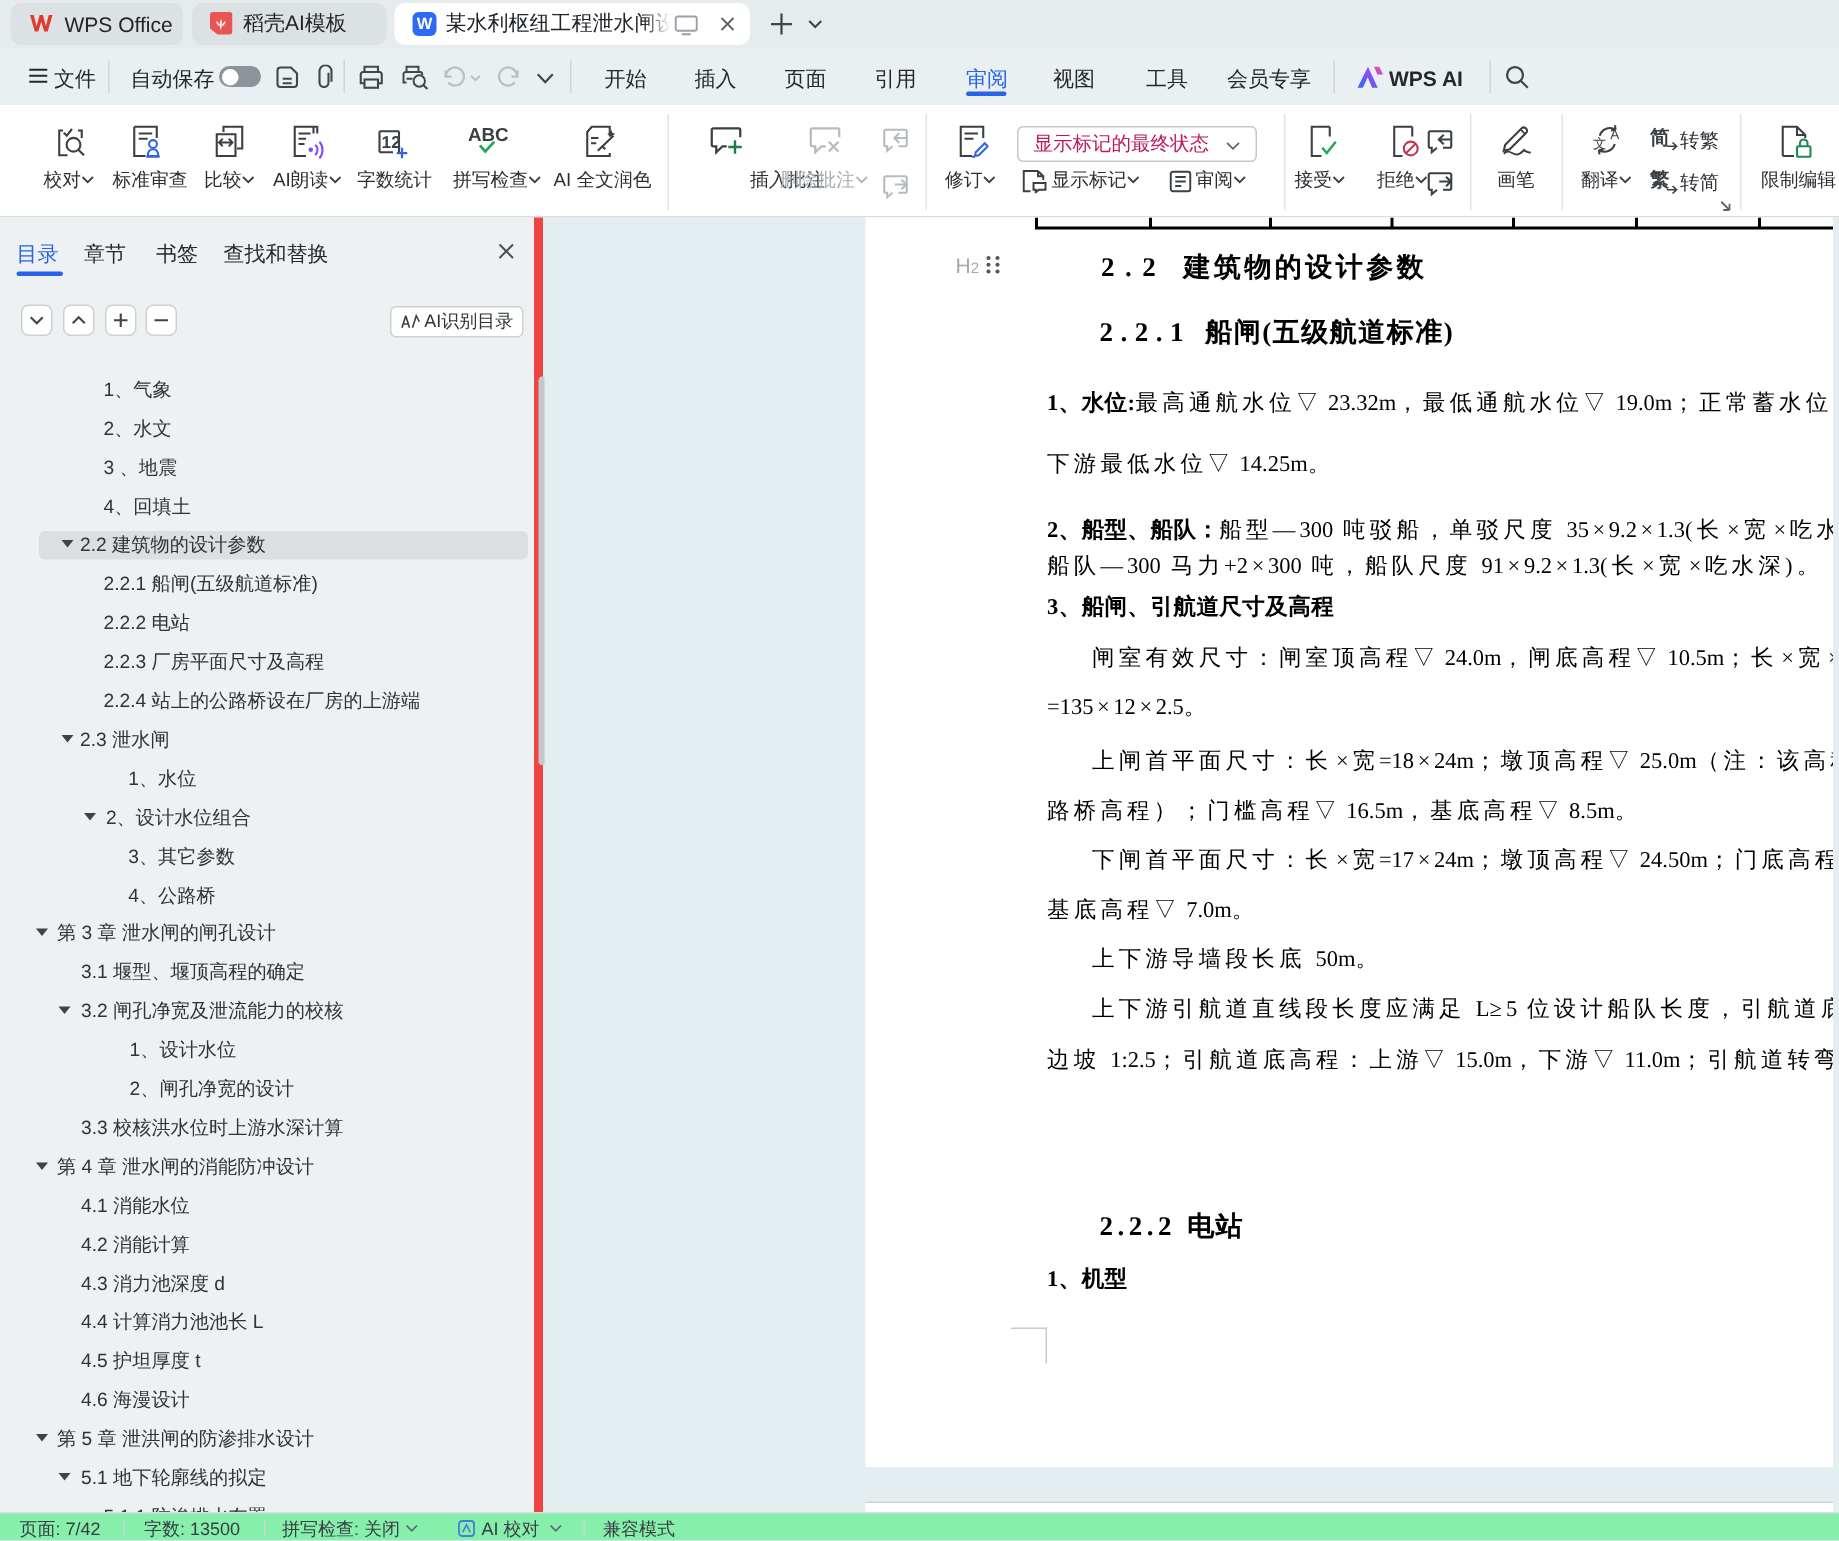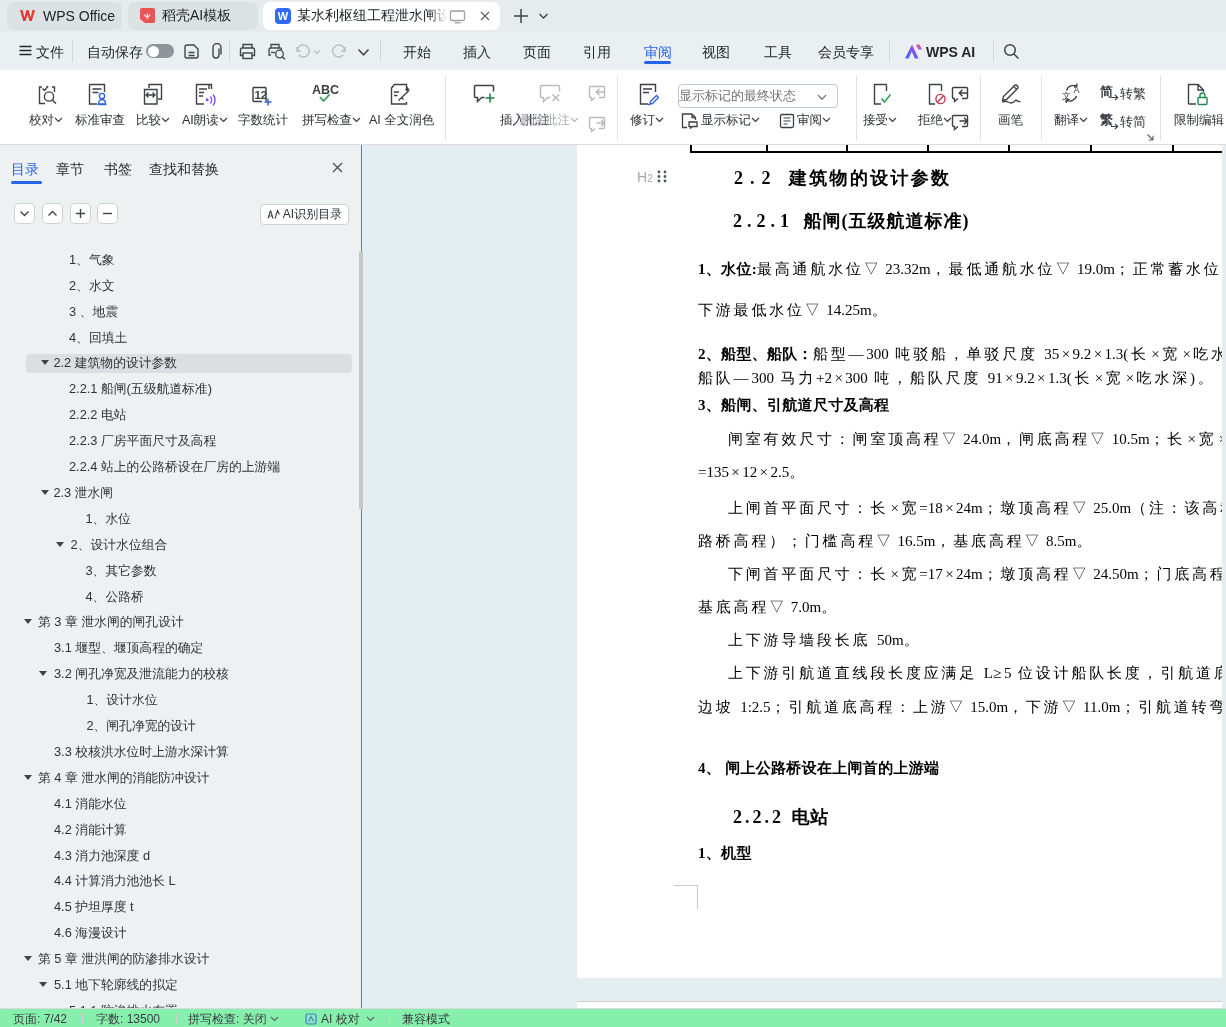--- a/index.html
+++ b/index.html
@@ -18,21 +18,21 @@
 .mtab.act { color:#2664e8; }
 #actline { position:absolute; left:644px; top:29px; width:27px; height:3px; background:#2664e8; border-radius:2px; }
 
 #ribbon { position:absolute; left:0; top:70px; width:1226px; height:75px; background:#ffffff; border-bottom:1px solid #d9dddf; }
 .rdiv { position:absolute; top:6px; width:1px; height:64px; background:#e0e3e5; }
 .rlab { position:absolute; top:42px; font-size:12.5px; color:#2b2f34; white-space:nowrap; text-align:center; }
 .rlab.dis { color:#a8adb2; }
 .ricon { position:absolute; top:13px; }
 .chev { display:inline-block; vertical-align:1px; }
 
-#sidebar { position:absolute; left:0; top:145px; width:362px; height:863px; background:#eef1f2; border-right:1px solid #ef4444; }
+#sidebar { position:absolute; left:0; top:145px; width:362px; height:863px; background:#eef1f2; border-right:6px solid #ef4444; }
 .stab { position:absolute; top:16px; font-size:14px; color:#262a2f; }
 .stab.act { color:#2664e8; }
 .sbtn { position:absolute; top:58px; width:21px; height:21px; background:#fff; border:1px solid #ccd1d4; border-radius:5px; display:flex; align-items:center; justify-content:center; }
 .trow { position:absolute; font-size:12.8px; color:#2e3338; white-space:nowrap; }
 .tarr { position:absolute; width:0; height:0; border-left:4.5px solid transparent; border-right:4.5px solid transparent; border-top:5.5px solid #3e4347; }
 
 #docarea { position:absolute; left:363px; top:145px; width:863px; height:863px; background:#e4edf0; }
 #page { position:absolute; left:214px; top:0; width:645px; height:833px; background:#ffffff; overflow:hidden; }
 #page2 { position:absolute; left:214px; top:856px; width:645px; height:7px; background:#ffffff; border-top:1px solid #ccd0d3; }
 .dline { position:absolute; font-family:"Liberation Serif", serif; font-size:15px; color:#000; white-space:nowrap; letter-spacing:2.8px; line-height:22px; }
@@ -242,21 +242,21 @@
   <svg class="ricon" style="left:639px;" width="20" height="23" viewBox="0 0 20 23">
     <path d="M16.5 9 V1.5 H1.5 V21 H9" fill="none" stroke="#3b4045" stroke-width="1.4"></path>
     <path d="M4 6 h9 M4 9.5 h6" stroke="#3b4045" stroke-width="1.3"></path>
     <path d="M11.5 18.5 L17.5 12.5 L19.5 14.5 L13.5 20.5 L11 21 Z" fill="none" stroke="#3365e0" stroke-width="1.4"></path>
     <path d="M9 21.5 h2" stroke="#3365e0" stroke-width="1.4"></path>
   </svg>
   <div class="rlab" style="left:630px;">修订<svg class="chev" width="9" height="6" viewBox="0 0 9 6">
         <path d="M1 1 L4.5 4.5 L8 1" fill="none" stroke="#3b4045" stroke-width="1.2"></path>
       </svg></div>
 
-  <div class="abs" style="left:678px; top:14px; width:160px; height:24px; background:#fff; border:1px solid #c3c8cc; border-radius:4px; font-size:13px; color:#737373; line-height:22px; ">显示标记的最终状态
+  <div class="abs" style="left:678px; top:14px; width:160px; height:24px; background:#fff; border:1px solid #c3c8cc; border-radius:4px; font-size:13px; color:#be185d; line-height:22px; padding-left:10px;">显示标记的最终状态
     <svg class="abs" style="right:10px; top:9px;" width="10" height="7" viewBox="0 0 10 7">
         <path d="M1 1.2 L5 5.2 L9 1.2" fill="none" stroke="#5f6469" stroke-width="1.2"></path>
       </svg>
   </div>
   <svg class="abs" style="left:681px; top:43px;" width="17" height="16" viewBox="0 0 17 16">
     <path d="M11 1 H1.5 V14.5 H6 M11 1 V4.5 H14.5 M11 1 L14.5 4.5 V7" fill="none" stroke="#3b4045" stroke-width="1.3"></path>
     <path d="M8 9 H16 V13.5 H11.5 L9.5 15.2 V13.5 H8 Z" fill="none" stroke="#3b4045" stroke-width="1.3"></path>
   </svg>
   <div class="rlab" style="left:701px;">显示标记<svg class="chev" width="9" height="6" viewBox="0 0 9 6">
         <path d="M1 1 L4.5 4.5 L8 1" fill="none" stroke="#3b4045" stroke-width="1.2"></path>
@@ -446,21 +446,20 @@
     <div class="dline" style="left:121px; top:248.9px;"><b>3、船闸、引航道尺寸及高程</b></div>
     <div class="dline" style="left:151px; top:283.2px;">闸室有效尺寸：闸室顶高程▽<span class="n"> 24.0m</span>，闸底高程▽<span class="n"> 10.5m</span>；长<span class="x">×</span>宽<span class="x">×</span>槛上水</div>
     <div class="dline" style="left:121px; top:316.1px;"><span class="n">=135</span><span class="x">×</span><span class="n">12</span><span class="x">×</span><span class="n">2.5</span>。</div>
     <div class="dline" style="left:151px; top:351.5px;">上闸首平面尺寸：长<span class="x">×</span>宽<span class="n">=18</span><span class="x">×</span><span class="n">24m</span>；墩顶高程▽<span class="n"> 25.0m</span>（注：该高程控制</div>
     <div class="dline" style="left:121px; top:384.5px;">路桥高程）；门槛高程▽<span class="n"> 16.5m</span>，基底高程▽<span class="n"> 8.5m</span>。</div>
     <div class="dline" style="left:151px; top:418px;">下闸首平面尺寸：长<span class="x">×</span>宽<span class="n">=17</span><span class="x">×</span><span class="n">24m</span>；墩顶高程▽<span class="n"> 24.50m</span>；门底高程▽</div>
     <div class="dline" style="left:121px; top:451px;">基底高程▽<span class="n"> 7.0m</span>。</div>
     <div class="dline" style="left:151px; top:484px;">上下游导墙段长底 <span class="n">50m</span>。</div>
     <div class="dline" style="left:151px; top:517px;">上下游引航道直线段长度应满足 <span class="n">L</span>≥<span class="n">5</span> 位设计船队长度，引航道底宽 </div>
     <div class="dline" style="left:121px; top:550.5px;">边坡 <span class="n">1:2.5</span>；引航道底高程：上游▽<span class="n"> 15.0m</span>，下游▽<span class="n"> 11.0m</span>；引航道转弯半径 </div>
-    <div class="dline" style="left:121px; top:612px;"><b>4、 闸上公路桥设在上闸首的上游端</b></div>
     <div class="dh" style="left:156px; top:660px; letter-spacing:0.8px;"><span class="n" style="letter-spacing:3px;">2.2.2&nbsp;</span>电站</div>
     <div class="dline" style="left:121px; top:697px;"><b>1、机型</b></div>
     <div class="abs" style="left:97px; top:740px; width:24px; height:24px; border-top:1px solid #c9ccce; border-right:1px solid #c9ccce;"></div>
   </div>
   <div id="page2"></div>
 </div>
 <div id="statusbar">
   <div class="sitem" style="left:13px;">页面: 7/42</div>
   <div class="sdiv" style="left:82px;"></div>
   <div class="sitem" style="left:96px;">字数: 13500</div>

